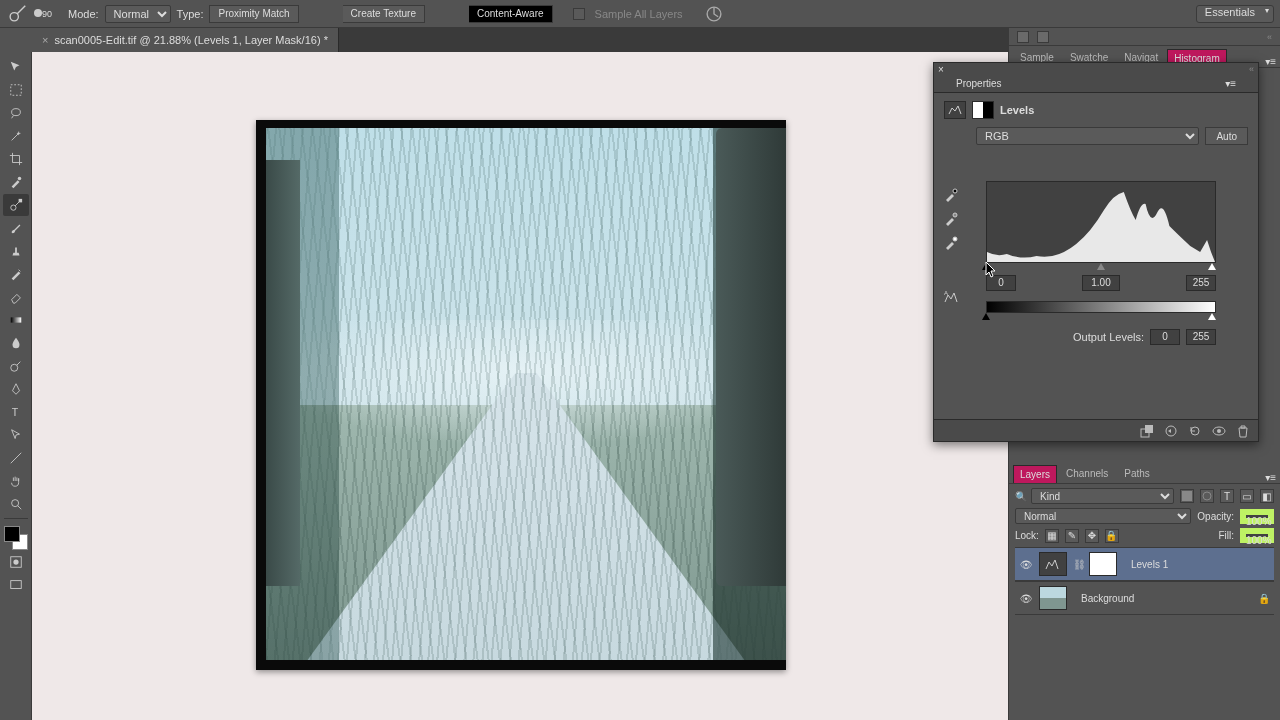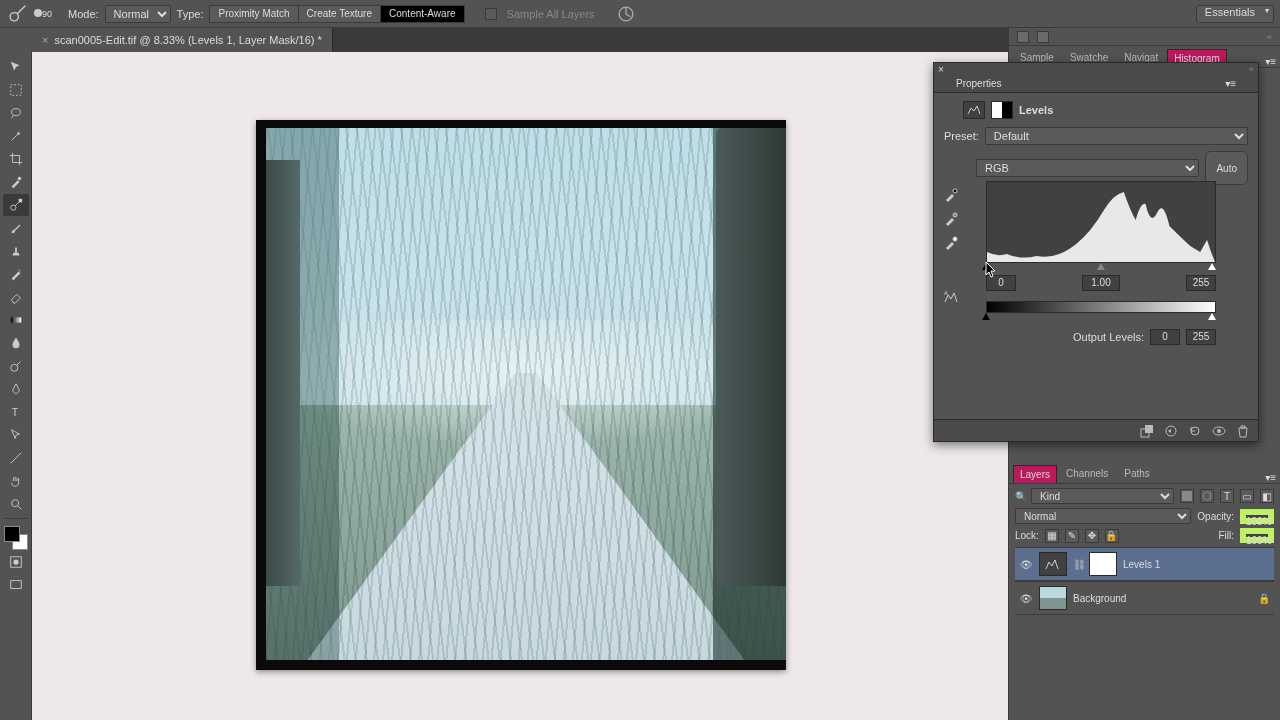--- a/index.html
+++ b/index.html
@@ -8,21 +8,21 @@
 
 .optbar { position:absolute; top:0; left:0; right:0; height:28px; background:#535353; border-bottom:1px solid #3a3a3a; display:flex; align-items:center; padding:0 6px; gap:6px; }
 .optbar .tool-ico { width:22px; height:22px; display:flex; align-items:center; justify-content:center; }
 .optbar .brush-sz { width:28px; text-align:center; font-size:9px; display:flex; flex-direction:row; align-items:center; }
 .optbar .brush-sz .dot { width:8px; height:8px; border-radius:50%; background:#ccc; margin-bottom:1px; }
 .optbar .lbl { font-size:11px; color:#ddd; }
 .optbar select, .panel-sel { background:#5a5a5a; border:1px solid #3a3a3a; color:#ddd; font-size:11px; height:18px; padding:0 4px; border-radius:2px; }
 .seg { display:flex; }
 .seg button { background:#5a5a5a; border:1px solid #3a3a3a; color:#ddd; font-size:10px; height:18px; padding:0 8px; cursor:pointer; }
 .seg button.active { background:#000000; box-shadow:inset 0 1px 2px rgba(0,0,0,.4); }
-.seg button+button { border-left:none; }
+.seg button+button { border-left:none;margin-left:44px; }
 .checkbox { width:12px; height:12px; border:1px solid #3a3a3a; background:#5a5a5a; display:inline-block; margin-right:4px; vertical-align:middle; }
 .spacer { flex:1; }
 .workspace-sel { background:#5a5a5a; border:1px solid #3a3a3a; height:18px; padding:0 18px 0 8px; border-radius:3px; font-size:11px; position:relative; }
 .workspace-sel:after { content:"▾"; position:absolute; right:4px; font-size:8px; }
 
 
 .doctabs { position:absolute; top:28px; left:32px; right:0; height:24px; background:#3a3a3a; display:flex; align-items:center; }
 .doctab { background:#535353; height:24px; display:flex; align-items:center; padding:0 10px; font-size:11px; color:#ddd; border-right:1px solid #2a2a2a; gap:6px; }
 .doctab .x { font-size:11px; color:#aaa; cursor:pointer; }
 
@@ -65,26 +65,26 @@
 .paneltabs { height:22px; display:flex; align-items:flex-end; border-bottom:1px solid #3a3a3a; padding:0 4px; gap:2px; font-size:10px; }
 .ptab { padding:3px 6px; color:#bbb; cursor:pointer; border:1px solid transparent; }
 .ptab.active { background:#be185d; border:1px solid #2a2a2a; border-bottom:none; color:#ddd; }
 
 
 .prop-panel { position:absolute; top:62px; left:933px; width:326px; height:380px; background:#535353; border:1px solid #2a2a2a; box-shadow:0 3px 10px rgba(0,0,0,.5); z-index:30; }
 .prop-panel .closebar { height:12px; background:#4a4a4a; display:flex; align-items:center; padding:0 4px; }
 .prop-panel .closebar .x { font-size:10px; cursor:pointer; }
 .panel-title { height:18px; background:#4a4a4a; border-bottom:1px solid #2a2a2a; display:flex; align-items:center; padding:0 22px; font-size:10px; justify-content:space-between; }
 .panel-body { padding:8px 10px; }
-.adj-ico-row { display:flex; align-items:center; gap:6px; margin-bottom:8px;margin-left:19px; }
+.adj-ico-row { display:flex; align-items:center; gap:6px; margin-bottom:8px; }
 .adj-ico { width:22px; height:18px; background:#414141; border:1px solid #2a2a2a; display:flex; align-items:center; justify-content:center; }
 .adj-ico.mask { background:linear-gradient(to right,#fff 50%,#000 50%); }
 .row { display:flex; align-items:center; gap:6px; margin-bottom:6px; }
 .panel-sel { flex:1; }
-.btn { background:#5a5a5a; border:1px solid #3a3a3a; color:#ddd; font-size:10px; height:34px; padding:0 10px; border-radius:6px; cursor:pointer; }
+.btn { background:#5a5a5a; border:1px solid #3a3a3a; color:#ddd; font-size:10px; height:18px; padding:0 10px; border-radius:0; cursor:pointer; }
 .eyedrops { position:absolute; left:10px; top:125px; display:flex; flex-direction:column; gap:10px; }
 .eyedrop { width:14px; height:14px; color:#ccc; cursor:pointer; }
 .histo { position:absolute; left:52px; top:118px; width:230px; height:82px; background:#414141; border:1px solid #2a2a2a; }
 .histo svg { width:100%; height:100%; display:block; }
 .sliders { position:absolute; left:52px; top:200px; width:230px; height:10px; }
 .slider-tri { position:absolute; top:0; width:0; height:0; border-left:4px solid transparent; border-right:4px solid transparent; border-bottom:7px solid; cursor:pointer; }
 .numrow { position:absolute; left:52px; top:212px; width:230px; display:flex; justify-content:space-between; }
 .numbox { width:30px; height:16px; background:#414141; border:1px solid #2a2a2a; text-align:center; font-size:10px; line-height:14px; }
 .gradbar { position:absolute; left:52px; top:238px; width:230px; height:12px; background:linear-gradient(to right,#000,#fff); border:1px solid #2a2a2a; }
 .outrow { position:absolute; left:52px; top:266px; width:230px; display:flex; justify-content:flex-end; align-items:center; gap:6px; }
@@ -95,21 +95,21 @@
 .layers-body { padding:4px 6px; font-size:10px; }
 .lrow { display:flex; align-items:center; gap:6px; margin-bottom:4px; }
 .mini-sel { background:#5a5a5a; border:1px solid #3a3a3a; color:#ddd; font-size:10px; height:16px; flex:1; border-radius:2px; padding:0 4px; }
 .mini-ico { width:14px; height:14px; border:1px solid #3a3a3a; background:#5a5a5a; display:flex; align-items:center; justify-content:center; cursor:pointer; }
 .lyr { display:flex; align-items:center; height:34px; border:1px solid #3a3a3a; border-left:none; border-right:none; gap:6px; padding:0 4px; }
 .lyr.sel { background:#5d6f8f; }
 .eye { width:14px; text-align:center; cursor:pointer; }
 .thumb { width:28px; height:24px; background:#ddd; border:1px solid #2a2a2a; }
 .thumb.mask { background:#fff; }
 .link-ico { width:10px; text-align:center; color:#ccc; }
-.lyr-name { flex:1; }
+.lyr-name { flex:1;margin-left:8px; }
 .lock { width:12px; color:#bbb; }
 .valbox { width:34px; height:15px; background:#414141; border:6px solid #bef264; text-align:center; font-size:10px; line-height:13px; }
 
 
 svg { overflow:visible; }
 </style>
 </head>
 <body>
 
 <div class="optbar">
@@ -141,21 +141,21 @@
         <path d="M8 3v5l3 2" stroke="#aaa" fill="none"></path>
       </svg>
   </div>
   <div class="spacer"></div>
   <div class="workspace-sel"><span>Essentials</span></div>
 </div>
 
 <div class="doctabs">
   <div class="doctab">
     <span class="x">×</span>
-    <span>scan0005-Edit.tif @ 8.33% (Levels 1, Layer Mask/16) *</span>
+    <span>scan0005-Edit.tif @ 21.88% (Levels 1, Layer Mask/16) *</span>
   </div>
 </div>
 
 <div class="toolbar">
   <div class="tbtn">
       <svg viewBox="0 0 16 16">
         <path d="M2 2l10 4-4 2-2 4z" fill="#ccc"></path>
       </svg>
     </div>
   <div class="tbtn">
@@ -393,24 +393,20 @@
   <div class="panel-body">
     <div class="adj-ico-row">
       <div class="adj-ico">
           <svg width="14" height="10">
             <path d="M1 9L4 3 7 6 10 1 13 9" stroke="#ccc" fill="none"></path>
           </svg>
         </div>
       <div class="adj-ico mask"></div>
       <span style="font-weight:bold">Levels</span>
     </div>
-    <div class="row">
-      <span>Preset:</span>
-      <select class="panel-sel"><option>Default</option></select>
-    </div>
     <div class="row" style="margin-left:32px">
       <select class="panel-sel"><option>RGB</option></select>
       <button class="btn">Auto</button>
     </div>
   </div>
 
   <div class="eyedrops">
     <span class="eyedrop"><svg viewBox="0 0 14 14">
           <path d="M2 12l6-6 2 2-6 6z" fill="#ccc"></path>
           <circle cx="11" cy="3" r="2" fill="#000" stroke="#ccc"></circle>

